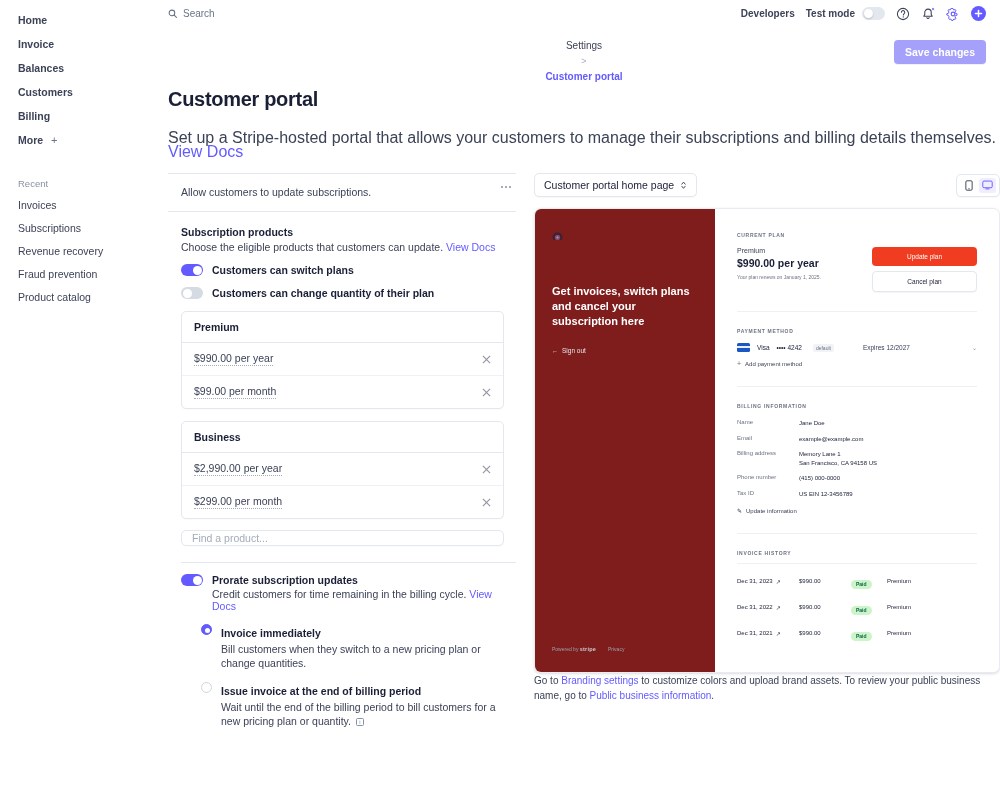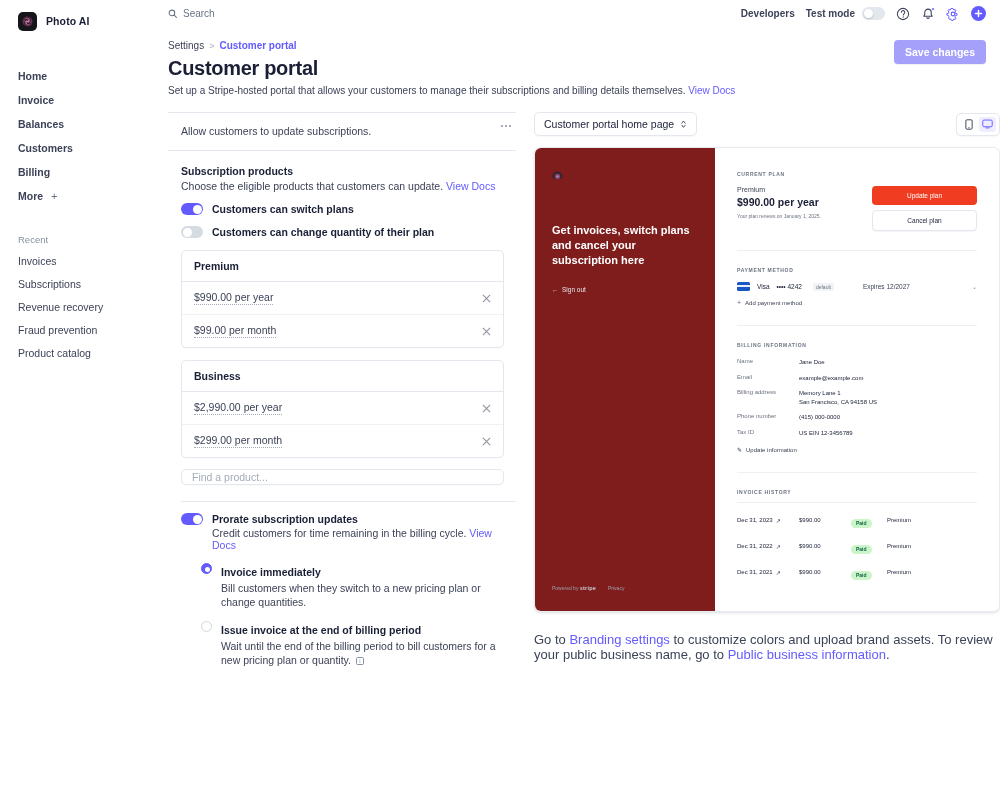--- a/index.html
+++ b/index.html
@@ -67,27 +67,27 @@
     border-radius:50%; background:#635bff; border:1px solid #fff;
   }
   .tb-add {
     width:15px; height:15px; border-radius:50%; background:#635bff;
     display:flex; align-items:center; justify-content:center; cursor:pointer;
   }
   .tb-add svg { display:block; }
 
   
   .main { flex:1; position:relative; padding:40px 0 0 0; }
-  .breadcrumb { display:flex; align-items:center; gap:5px; font-size:10px; padding-left:0; }
+  .breadcrumb { display:flex; align-items:center; gap:5px; font-size:10px; padding-left:0;flex-direction:column; }
   .bc-item { color:#3c4257; cursor:pointer; }
   .bc-sep { color:#a3acb9; font-size:9px; }
   .bc-current { color:#635bff; font-weight:700; cursor:pointer; }
 
   .page-title { font-size:20px; font-weight:700; letter-spacing:-.3px; margin-top:6px; color:#1a1f36; }
-  .page-sub { font-size:10px; color:#3c4257; margin-top:4px; line-height:14px; }
+  .page-sub { font-size:16px; color:#3c4257; margin-top:20px; line-height:14px; }
   .page-sub .lnk { color:#635bff; cursor:pointer; }
 
   .save-btn {
     position:absolute; top:40px; right:14px;
     background:#a5a1fb; color:#fff; border:none; border-radius:4px;
     font-family:"Liberation Sans", sans-serif;
     font-size:10.5px; font-weight:700; padding:6px 11px; cursor:pointer;
     box-shadow:0 1px 1px rgba(0,0,0,.06);
   }
 
@@ -253,46 +253,29 @@
   .pv-inv-row { display:grid; grid-template-columns:62px 52px 36px 1fr; align-items:center; margin-top:8px; }
   .pv-inv-date { font-size:6px; color:#1a1f36; display:flex; align-items:center; gap:3px; }
   .pv-inv-amt { font-size:6px; color:#1a1f36; }
   .pv-badge {
     font-size:5px; font-weight:700; color:#0e6245; background:#cbf4c9;
     border-radius:7px; padding:1.5px 5px; display:inline-block;
   }
   .pv-inv-plan { font-size:6px; color:#1a1f36; }
   .pv-inv-hr { border-top:1px solid #edf0f4; margin-top:7px; }
 
-  .footnote { margin-top:20px; font-size:13px; color:#3c4257; line-height:15px; padding-left:0; }
+  .footnote { font-size:10px; color:#3c4257; line-height:15px; padding-left:0; }
   .footnote .lnk { color:#635bff; cursor:pointer; }
 </style>
 </head>
 <body>
 
 <div class="app">
 
   <aside class="sidebar">
-    <div class="brand">
-      <span class="brand-logo">
-        <svg width="13" height="13" viewBox="0 0 24 24">
-          <defs>
-              <radialGradient id="g1" cx="50%" cy="50%" r="50%">
-            <stop offset="0%" stop-color="#d98ab5"></stop>
-                <stop offset="60%" stop-color="#8e4d77"></stop>
-                <stop offset="100%" stop-color="#2a1520"></stop>
-          </radialGradient>
-            </defs>
-          <circle cx="12" cy="12" r="10" fill="url(#g1)"></circle>
-          <path d="M12 3c4 2 6 5 5 9-1 3-4 4-6 2 2 3 6 3 8 0" fill="none" stroke="#1b0f16" stroke-width="1.6"></path>
-          <path d="M12 21c-4-2-6-5-5-9 1-3 4-4 6-2-2-3-6-3-8 0" fill="none" stroke="#1b0f16" stroke-width="1.6"></path>
-        </svg>
-      </span>
-      <span class="brand-name">Photo AI</span>
-    </div>
 
     <nav class="nav-list">
       <div class="nav-item">Home</div>
       <div class="nav-item">Invoice</div>
       <div class="nav-item">Balances</div>
       <div class="nav-item">Customers</div>
       <div class="nav-item">Billing</div>
       <div class="nav-item nav-more">
         <span>More</span>
         <span class="plus">+</span>

